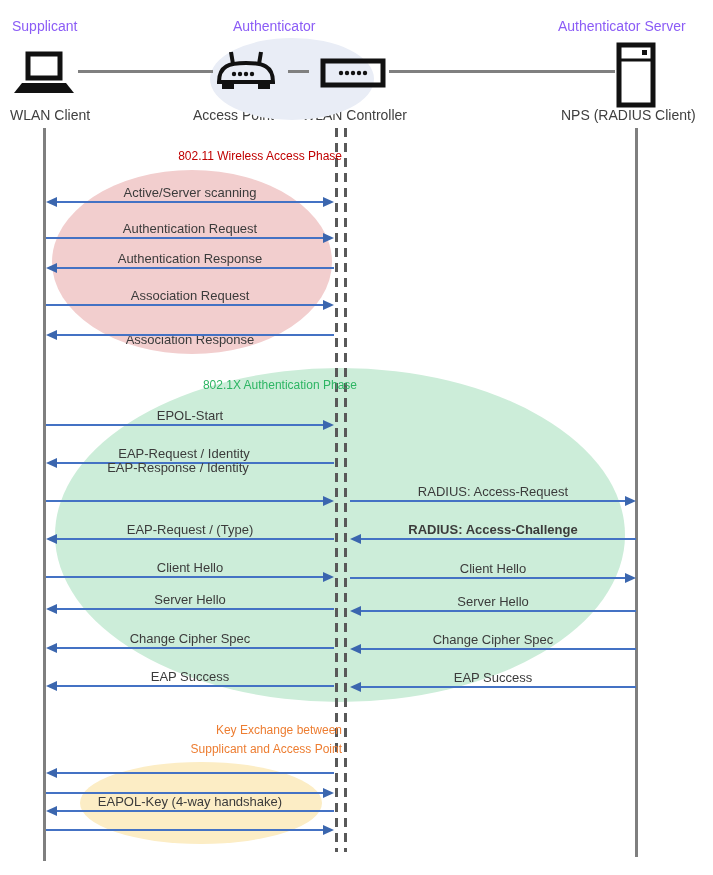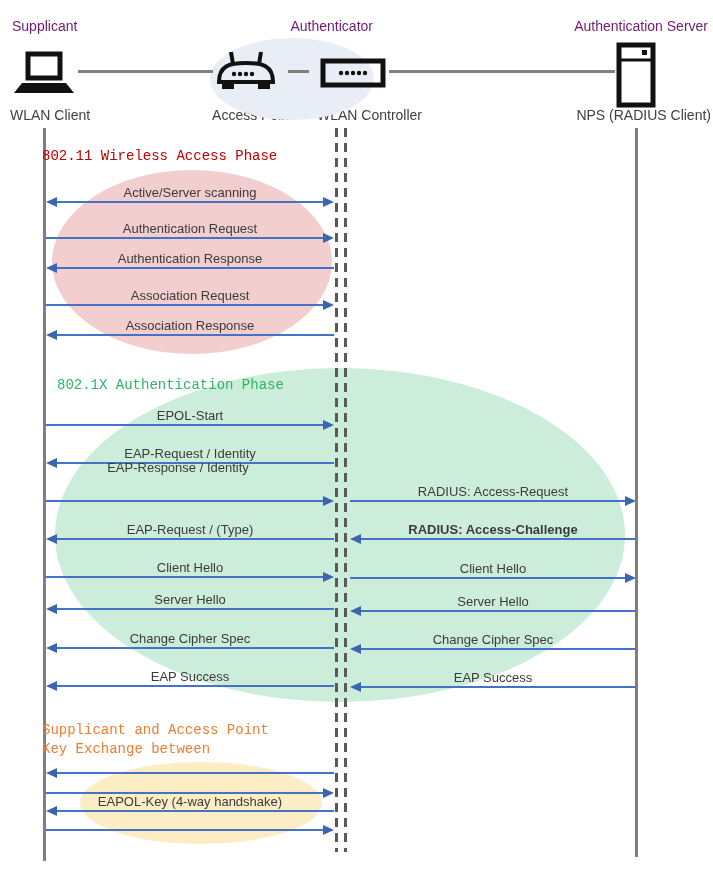--- a/index.html
+++ b/index.html
@@ -1,47 +1,47 @@
 <!DOCTYPE html>
 <html><head>
 <meta charset="utf-8">
 <style>
   html,body { margin:0; padding:0; background:#ffffff; }
   .stage {
     position:relative; width:713px; height:875px; background:#ffffff;
     font-family:"Liberation Sans", sans-serif; overflow:hidden;
   }
-  .role-label { position:absolute; top:18px; font-size:14px; color:#701a75; }
+  .role-label { position:absolute; top:18px; font-size:14px; color:#8b5cf6; }
   .node-label { position:absolute; top:107px; font-size:14px; color:#404040; }
-  .centered { text-align:right; }
+  .centered { text-align:left; }
   .ellipse { position:absolute; border-radius:50%; z-index:0; }
   .node-ellipse { position:absolute; border-radius:50%; z-index:1; background:#E9EDF6; }
   .icon { position:absolute; z-index:2; }
   .connector { position:absolute; height:3px; background:#808080; z-index:1; top:70px; }
   .lifeline { position:absolute; width:3px; background:#7F7F7F; top:128px; z-index:1; }
   .lifeline-dashed {
     position:absolute; width:3px; top:128px; z-index:2;
     background:repeating-linear-gradient(to bottom, #595959 0 9px, transparent 9px 15px);
   }
-  .phase-title { position:absolute; width:300px; text-align:left; font-size:14px; z-index:3; line-height:19px;font-family:Liberation Mono, monospace; }
+  .phase-title { position:absolute; width:300px; text-align:right; font-size:12px; z-index:3; line-height:19px; }
   .msg-label { position:absolute; font-size:13px; color:#3B3B3B; text-align:center; z-index:3; line-height:16px; white-space:nowrap; }
   .msg-line { position:absolute; height:2px; background:#4472C4; z-index:3; }
   .msg-head { position:absolute; width:0; height:0; border-top:5px solid transparent; border-bottom:5px solid transparent; z-index:3; }
   .msg-head.hl { border-right:11px solid #3B66AE; }
   .msg-head.hr { border-left:11px solid #3B66AE; }
   svg { display:block; }
 </style>
 </head>
 <body>
 
 <div class="stage">
 
   <div class="role-label" style="left:12px;">Supplicant</div>
   <div class="role-label centered" style="left:233px;width:140px;">Authenticator</div>
-  <div class="role-label centered" style="left:558px;width:150px;">Authentication Server</div>
+  <div class="role-label centered" style="left:558px;width:150px;">Authenticator Server</div>
 
   <div class="node-ellipse" style="left:210px;top:38px;width:164px;height:82px;"></div>
 
   <div class="connector" style="left:78px;width:135px;"></div>
   <div class="connector" style="left:288px;width:21px;"></div>
   <div class="connector" style="left:389px;width:226px;"></div>
 
   <div class="icon" style="left:12px;top:50px;">
     <svg width="64" height="48" viewBox="0 0 64 48">
       <rect x="16" y="4" width="32" height="24" fill="none" stroke="#111111" stroke-width="5"></rect>
@@ -89,45 +89,45 @@
   <div class="ellipse" style="left: 80px; top: 762px; width: 242px; height: 82px; background: rgb(252, 237, 197);"></div>
 
   <div class="lifeline" style="left:43px;height:733px;"></div>
   <div class="lifeline-dashed" style="left:335px;height:724px;"></div>
   <div class="lifeline-dashed" style="left:344px;height:724px;"></div>
   <div class="lifeline" style="left:635px;height:729px;"></div>
 
   <div class="phase-title" style="left: 42px; top: 147px; color: rgb(192, 0, 0);">802.11 Wireless Access Phase</div>
   <div class="phase-title" style="left: 57px; top: 376px; color: rgb(45, 181, 99);">802.1X Authentication Phase</div>
   <div class="phase-title" style="left: 42px; top: 721px; color: rgb(237, 125, 49);">
+    <span style="display:block;">Key Exchange between</span>
     <span style="display:block;">Supplicant and Access Point</span>
-    <span style="display:block;">Key Exchange between</span>
   </div>
 
   <div id="messages-layer">
       <div class="msg-label" style="left: 46px; width: 288px; top: 185px;">Active/Server scanning</div>
       <div class="msg-line" style="left: 55px; width: 270px; top: 201px; background: rgb(68, 114, 196);"></div>
       <div class="msg-head hl" style="left: 46px; top: 197px; border-right-color: rgb(59, 102, 174);"></div>
       <div class="msg-head hr" style="left: 323px; top: 197px; border-left-color: rgb(59, 102, 174);"></div>
       <div class="msg-label" style="left: 46px; width: 288px; top: 221px;">Authentication Request</div>
       <div class="msg-line" style="left: 46px; width: 279px; top: 237px; background: rgb(68, 114, 196);"></div>
       <div class="msg-head hr" style="left: 323px; top: 233px; border-left-color: rgb(59, 102, 174);"></div>
       <div class="msg-label" style="left: 46px; width: 288px; top: 251px;">Authentication Response</div>
       <div class="msg-line" style="left: 55px; width: 279px; top: 267px; background: rgb(68, 114, 196);"></div>
       <div class="msg-head hl" style="left: 46px; top: 263px; border-right-color: rgb(59, 102, 174);"></div>
       <div class="msg-label" style="left: 46px; width: 288px; top: 288px;">Association Request</div>
       <div class="msg-line" style="left: 46px; width: 279px; top: 304px; background: rgb(68, 114, 196);"></div>
       <div class="msg-head hr" style="left: 323px; top: 300px; border-left-color: rgb(59, 102, 174);"></div>
-      <div class="msg-label" style="left: 46px; width: 288px; top: 318px;">Association Response</div>
+      <div class="msg-label" style="left: 46px; width: 288px; top: 332px;">Association Response</div>
       <div class="msg-line" style="left: 55px; width: 279px; top: 334px; background: rgb(68, 114, 196);"></div>
       <div class="msg-head hl" style="left: 46px; top: 330px; border-right-color: rgb(59, 102, 174);"></div>
       <div class="msg-label" style="left: 46px; width: 288px; top: 408px;">EPOL-Start</div>
       <div class="msg-line" style="left: 46px; width: 279px; top: 424px; background: rgb(68, 114, 196);"></div>
       <div class="msg-head hr" style="left: 323px; top: 420px; border-left-color: rgb(59, 102, 174);"></div>
-      <div class="msg-label" style="left: 46px; width: 288px; top: 446px;">EAP-Request / Identity</div>
+      <div class="msg-label" style="left: 40px; width: 288px; top: 446px;">EAP-Request / Identity</div>
       <div class="msg-line" style="left: 55px; width: 279px; top: 462px; background: rgb(68, 114, 196);"></div>
       <div class="msg-head hl" style="left: 46px; top: 458px; border-right-color: rgb(59, 102, 174);"></div>
       <div class="msg-label" style="left: 46px; width: 264px; top: 460px;">EAP-Response / Identity</div>
       <div class="msg-line" style="left: 46px; width: 279px; top: 500px; background: rgb(68, 114, 196);"></div>
       <div class="msg-head hr" style="left: 323px; top: 496px; border-left-color: rgb(59, 102, 174);"></div>
       <div class="msg-label" style="left: 350px; width: 286px; top: 484px;">RADIUS: Access-Request</div>
       <div class="msg-line" style="left: 350px; width: 277px; top: 500px; background: rgb(68, 114, 196);"></div>
       <div class="msg-head hr" style="left: 625px; top: 496px; border-left-color: rgb(59, 102, 174);"></div>
       <div class="msg-label" style="left: 46px; width: 288px; top: 522px;">EAP-Request / (Type)</div>
       <div class="msg-line" style="left: 55px; width: 279px; top: 538px; background: rgb(68, 114, 196);"></div>

